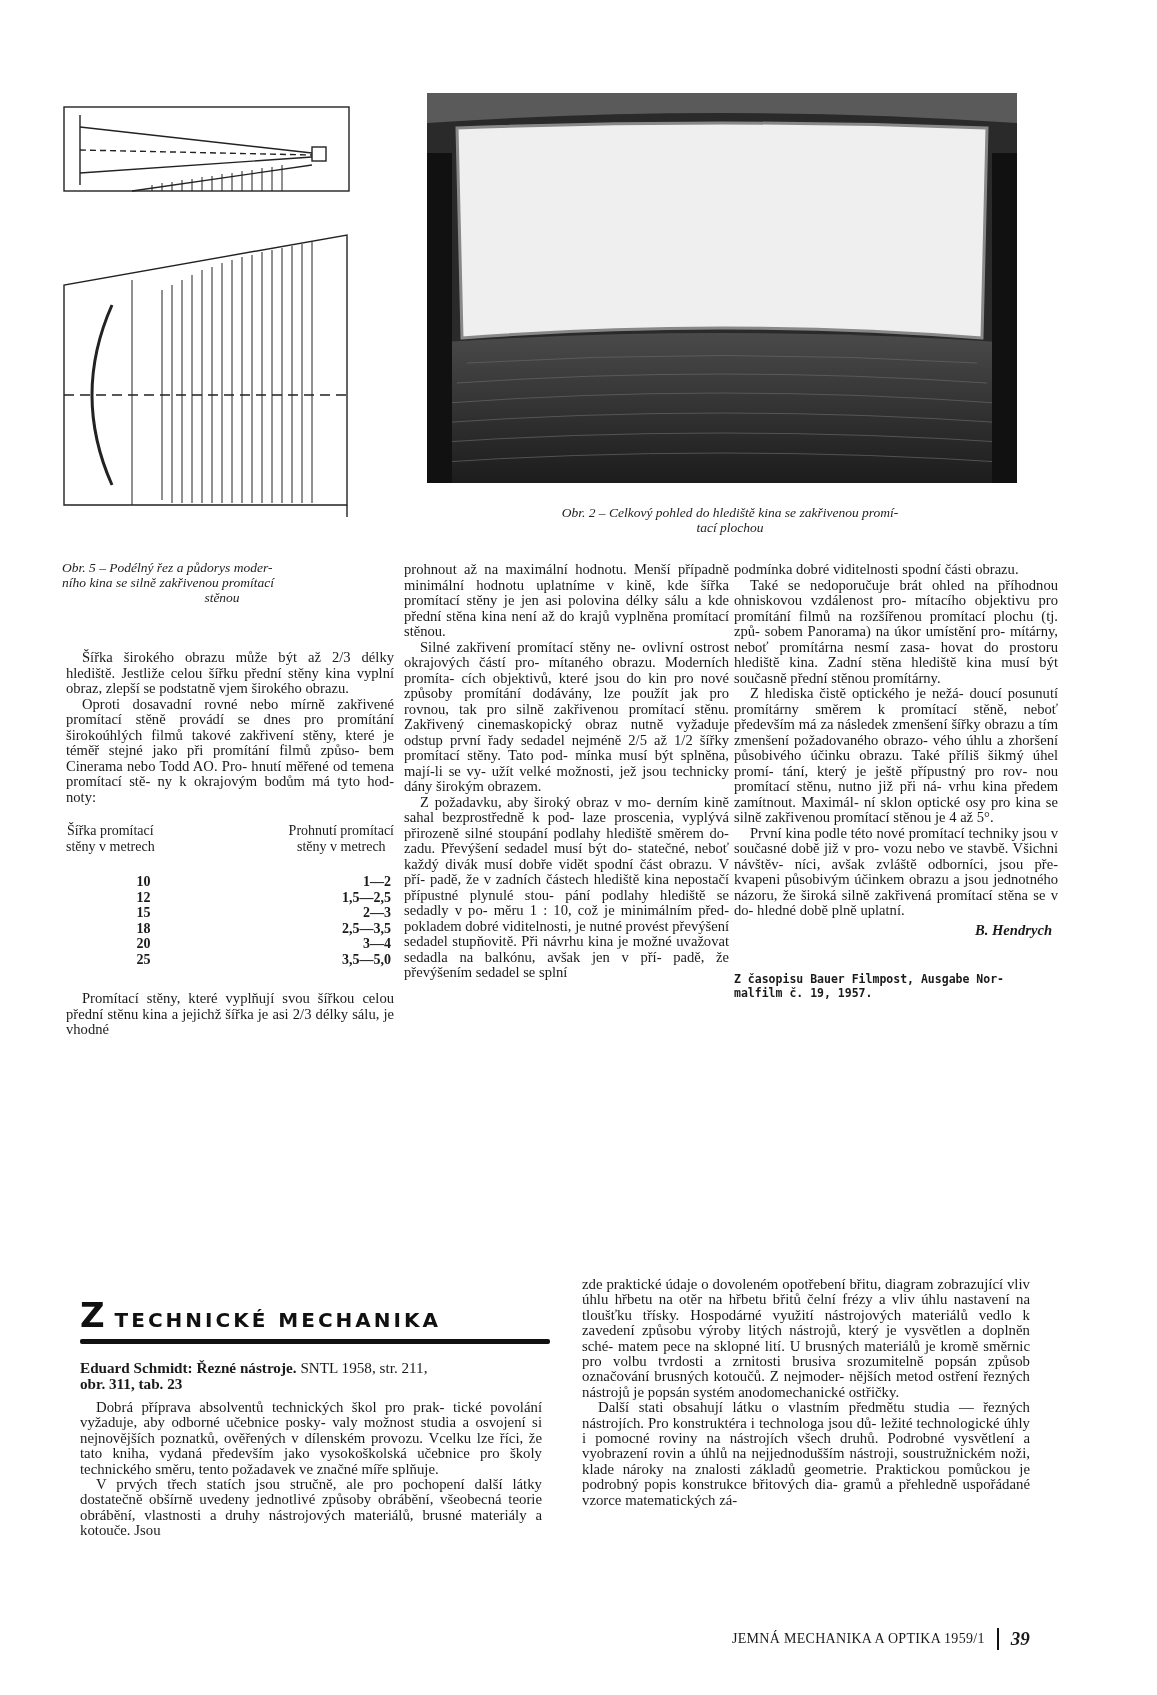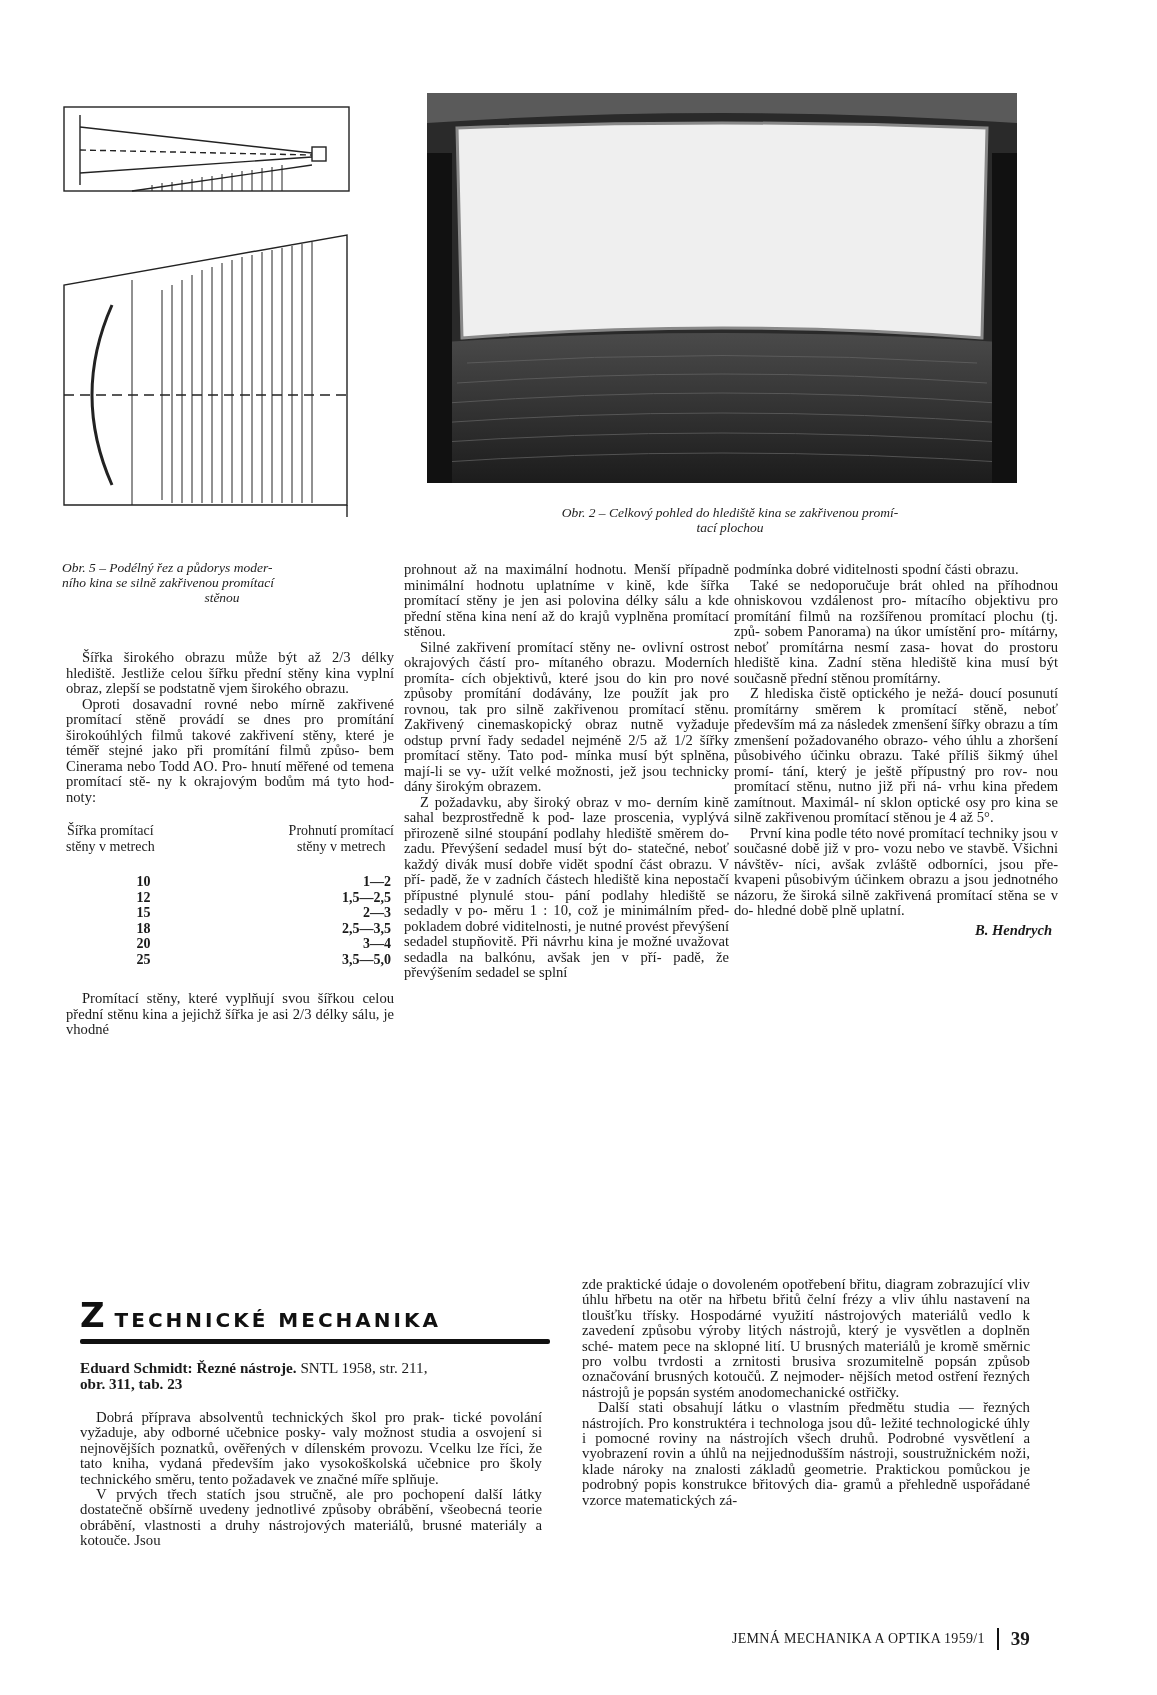--- a/index.html
+++ b/index.html
@@ -41,30 +41,30 @@
   .sign { text-align: right; font-style: italic; font-weight: bold; margin-top: 4px; padding-right: 6px; }
   .source { font-family: "DejaVu Sans Mono", "Liberation Mono", monospace; font-size: 11.5px; line-height: 14px; margin-top: 34px; font-weight: bold; text-align: left; }
 
   
   #sect { left: 80px; top: 1295px; width: 480px; }
   #sect .title { font-family: "DejaVu Sans", sans-serif; font-weight: bold; font-size: 20px; letter-spacing: 3px; color: #111; }
   #sect .title .big { font-size: 34px; letter-spacing: 0; }
   #sect .rule { margin-top: 4px; height: 5px; background: #111; width: 470px; border-radius: 2px; }
 
   #col4 { left: 80px; top: 1360px; width: 462px; }
-  #col4 .head { font-size: 15.2px; line-height: 16px; font-weight: bold; text-align: justify; margin-bottom: 18px; }
+  #col4 .head { font-size: 15.2px; line-height: 16px; font-weight: bold; text-align: justify; margin-bottom: 8px; }
   #col4 .head .normal { font-weight: normal; }
   #col5 { left: 582px; top: 1277px; width: 448px; }
 
   .col.tight { font-size: 14.8px; line-height: 15.4px; }
 
   #footer { left: 732px; top: 1628px; width: 345px; display: flex; align-items: center; }
   #footer .journal { font-family: "Liberation Serif", serif; font-size: 14px; letter-spacing: 0.3px; }
   #footer .bar { width: 2px; height: 22px; background: #111; margin: 0 12px; }
-  #footer .page { font-weight: bold; font-size: 19px; }
+  #footer .page { font-weight: bold; font-size: 19px; font-style: italic; }
 </style>
 </head>
 <body>
 
 <div id="fig1" class="abs">
   <svg viewBox="0 0 318 412">
     <g fill="none" stroke="#222" stroke-width="1.4">
 
       <rect x="2" y="2" width="285" height="84"></rect>
       <line x1="18" y1="10" x2="18" y2="80"></line>
@@ -204,20 +204,21 @@
   <p>Silné zakřivení promítací stěny ne- ovlivní ostrost okrajových částí pro- mítaného obrazu. Moderních promíta- cích objektivů, které jsou do kin pro nové způsoby promítání dodávány, lze použít jak pro rovnou, tak pro silně zakřivenou promítací stěnu. Zakřivený cinemaskopický obraz nutně vyžaduje odstup první řady sedadel nejméně 2/5 až 1/2 šířky promítací stěny. Tato pod- mínka musí být splněna, mají-li se vy- užít velké možnosti, jež jsou technicky dány širokým obrazem.</p>
   <p>Z požadavku, aby široký obraz v mo- derním kině sahal bezprostředně k pod- laze proscenia, vyplývá přirozeně silné stoupání podlahy hlediště směrem do- zadu. Převýšení sedadel musí být do- statečné, neboť každý divák musí dobře vidět spodní část obrazu. V pří- padě, že v zadních částech hlediště kina nepostačí přípustné plynulé stou- pání podlahy hlediště se sedadly v po- měru 1 : 10, což je minimálním před- pokladem dobré viditelnosti, je nutné provést převýšení sedadel stupňovitě. Při návrhu kina je možné uvažovat sedadla na balkónu, avšak jen v pří- padě, že převýšením sedadel se splní</p>
 </div>
 
 <div id="col3" class="abs col">
   <p class="noind">podmínka dobré viditelnosti spodní části obrazu.</p>
   <p>Také se nedoporučuje brát ohled na příhodnou ohniskovou vzdálenost pro- mítacího objektivu pro promítání filmů na rozšířenou promítací plochu (tj. způ- sobem Panorama) na úkor umístění pro- mítárny, neboť promítárna nesmí zasa- hovat do prostoru hlediště kina. Zadní stěna hlediště kina musí být současně přední stěnou promítárny.</p>
   <p>Z hlediska čistě optického je nežá- doucí posunutí promítárny směrem k promítací stěně, neboť především má za následek zmenšení šířky obrazu a tím zmenšení požadovaného obrazo- vého úhlu a zhoršení působivého účinku obrazu. Také příliš šikmý úhel promí- tání, který je ještě přípustný pro rov- nou promítací stěnu, nutno již při ná- vrhu kina předem zamítnout. Maximál- ní sklon optické osy pro kina se silně zakřivenou promítací stěnou je 4 až 5°.</p>
   <p>První kina podle této nové promítací techniky jsou v současné době již v pro- vozu nebo ve stavbě. Všichni návštěv- níci, avšak zvláště odborníci, jsou pře- kvapeni působivým účinkem obrazu a jsou jednotného názoru, že široká silně zakřivená promítací stěna se v do- hledné době plně uplatní.</p>
   <div class="sign">B. Hendrych</div>
+  <div class="source">Z časopisu Bauer Filmpost, Ausgabe Nor- malfilm č. 19, 1957.</div>
 </div>
 
 <div id="sect" class="abs">
   <div class="title"><span class="big">Z</span><span> TECHNICKÉ MECHANIKA</span></div>
   <div class="rule"></div>
 </div>
 
 <div id="col4" class="abs col tight">
   <div class="head">
     <span>Eduard Schmidt: Řezné nástroje.</span><span class="normal"> SNTL 1958, str. 211,</span><br>

